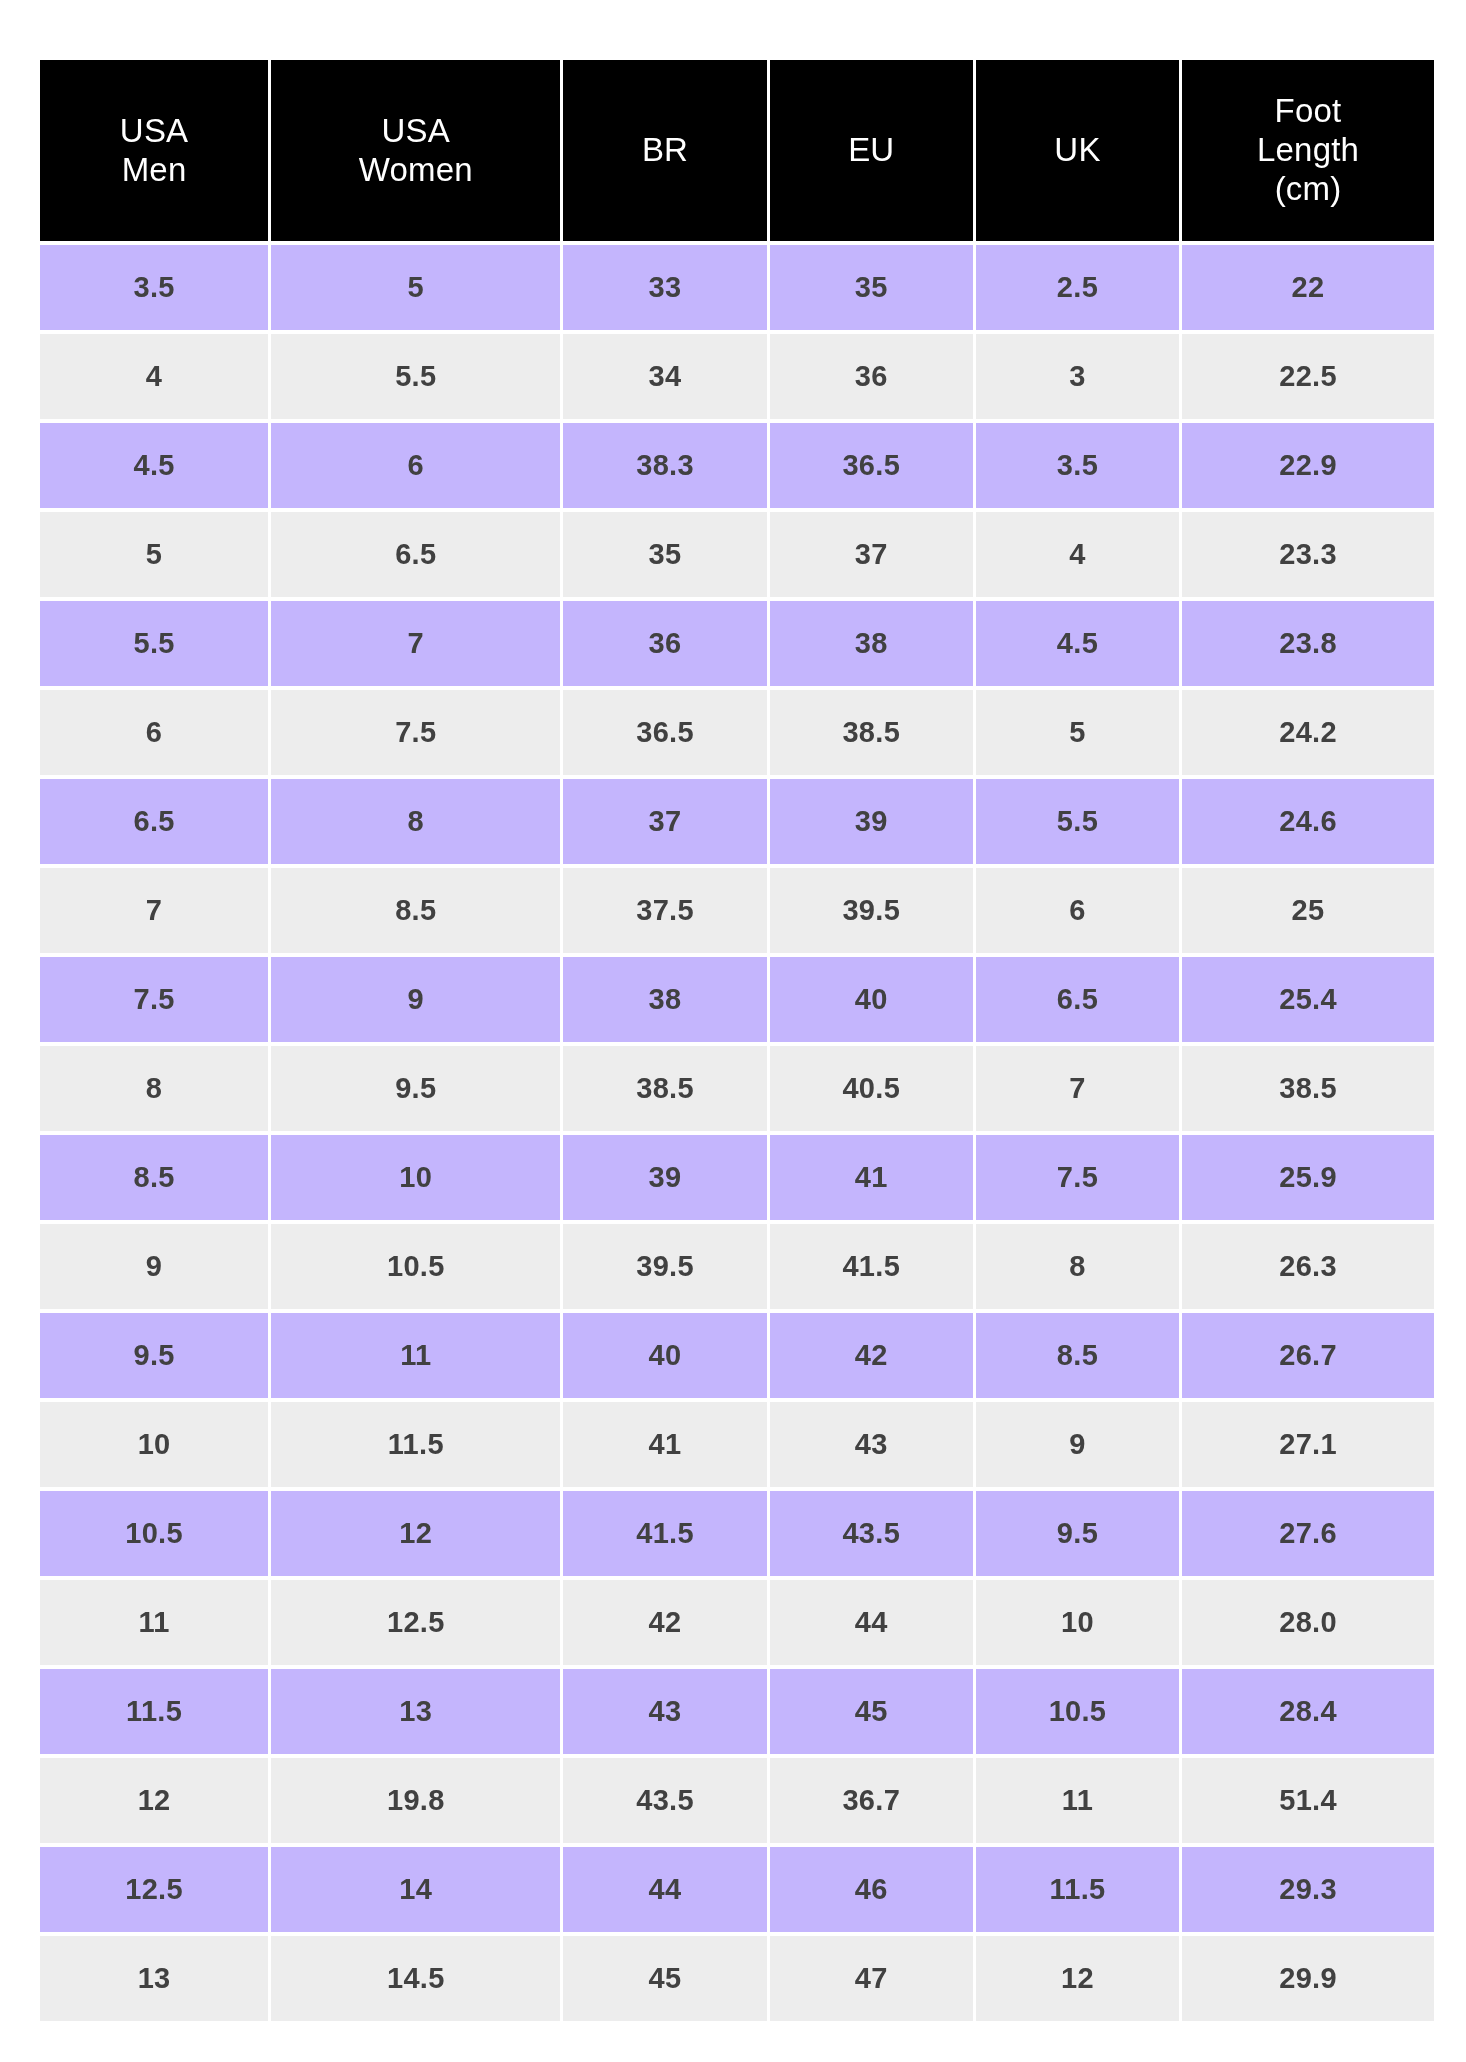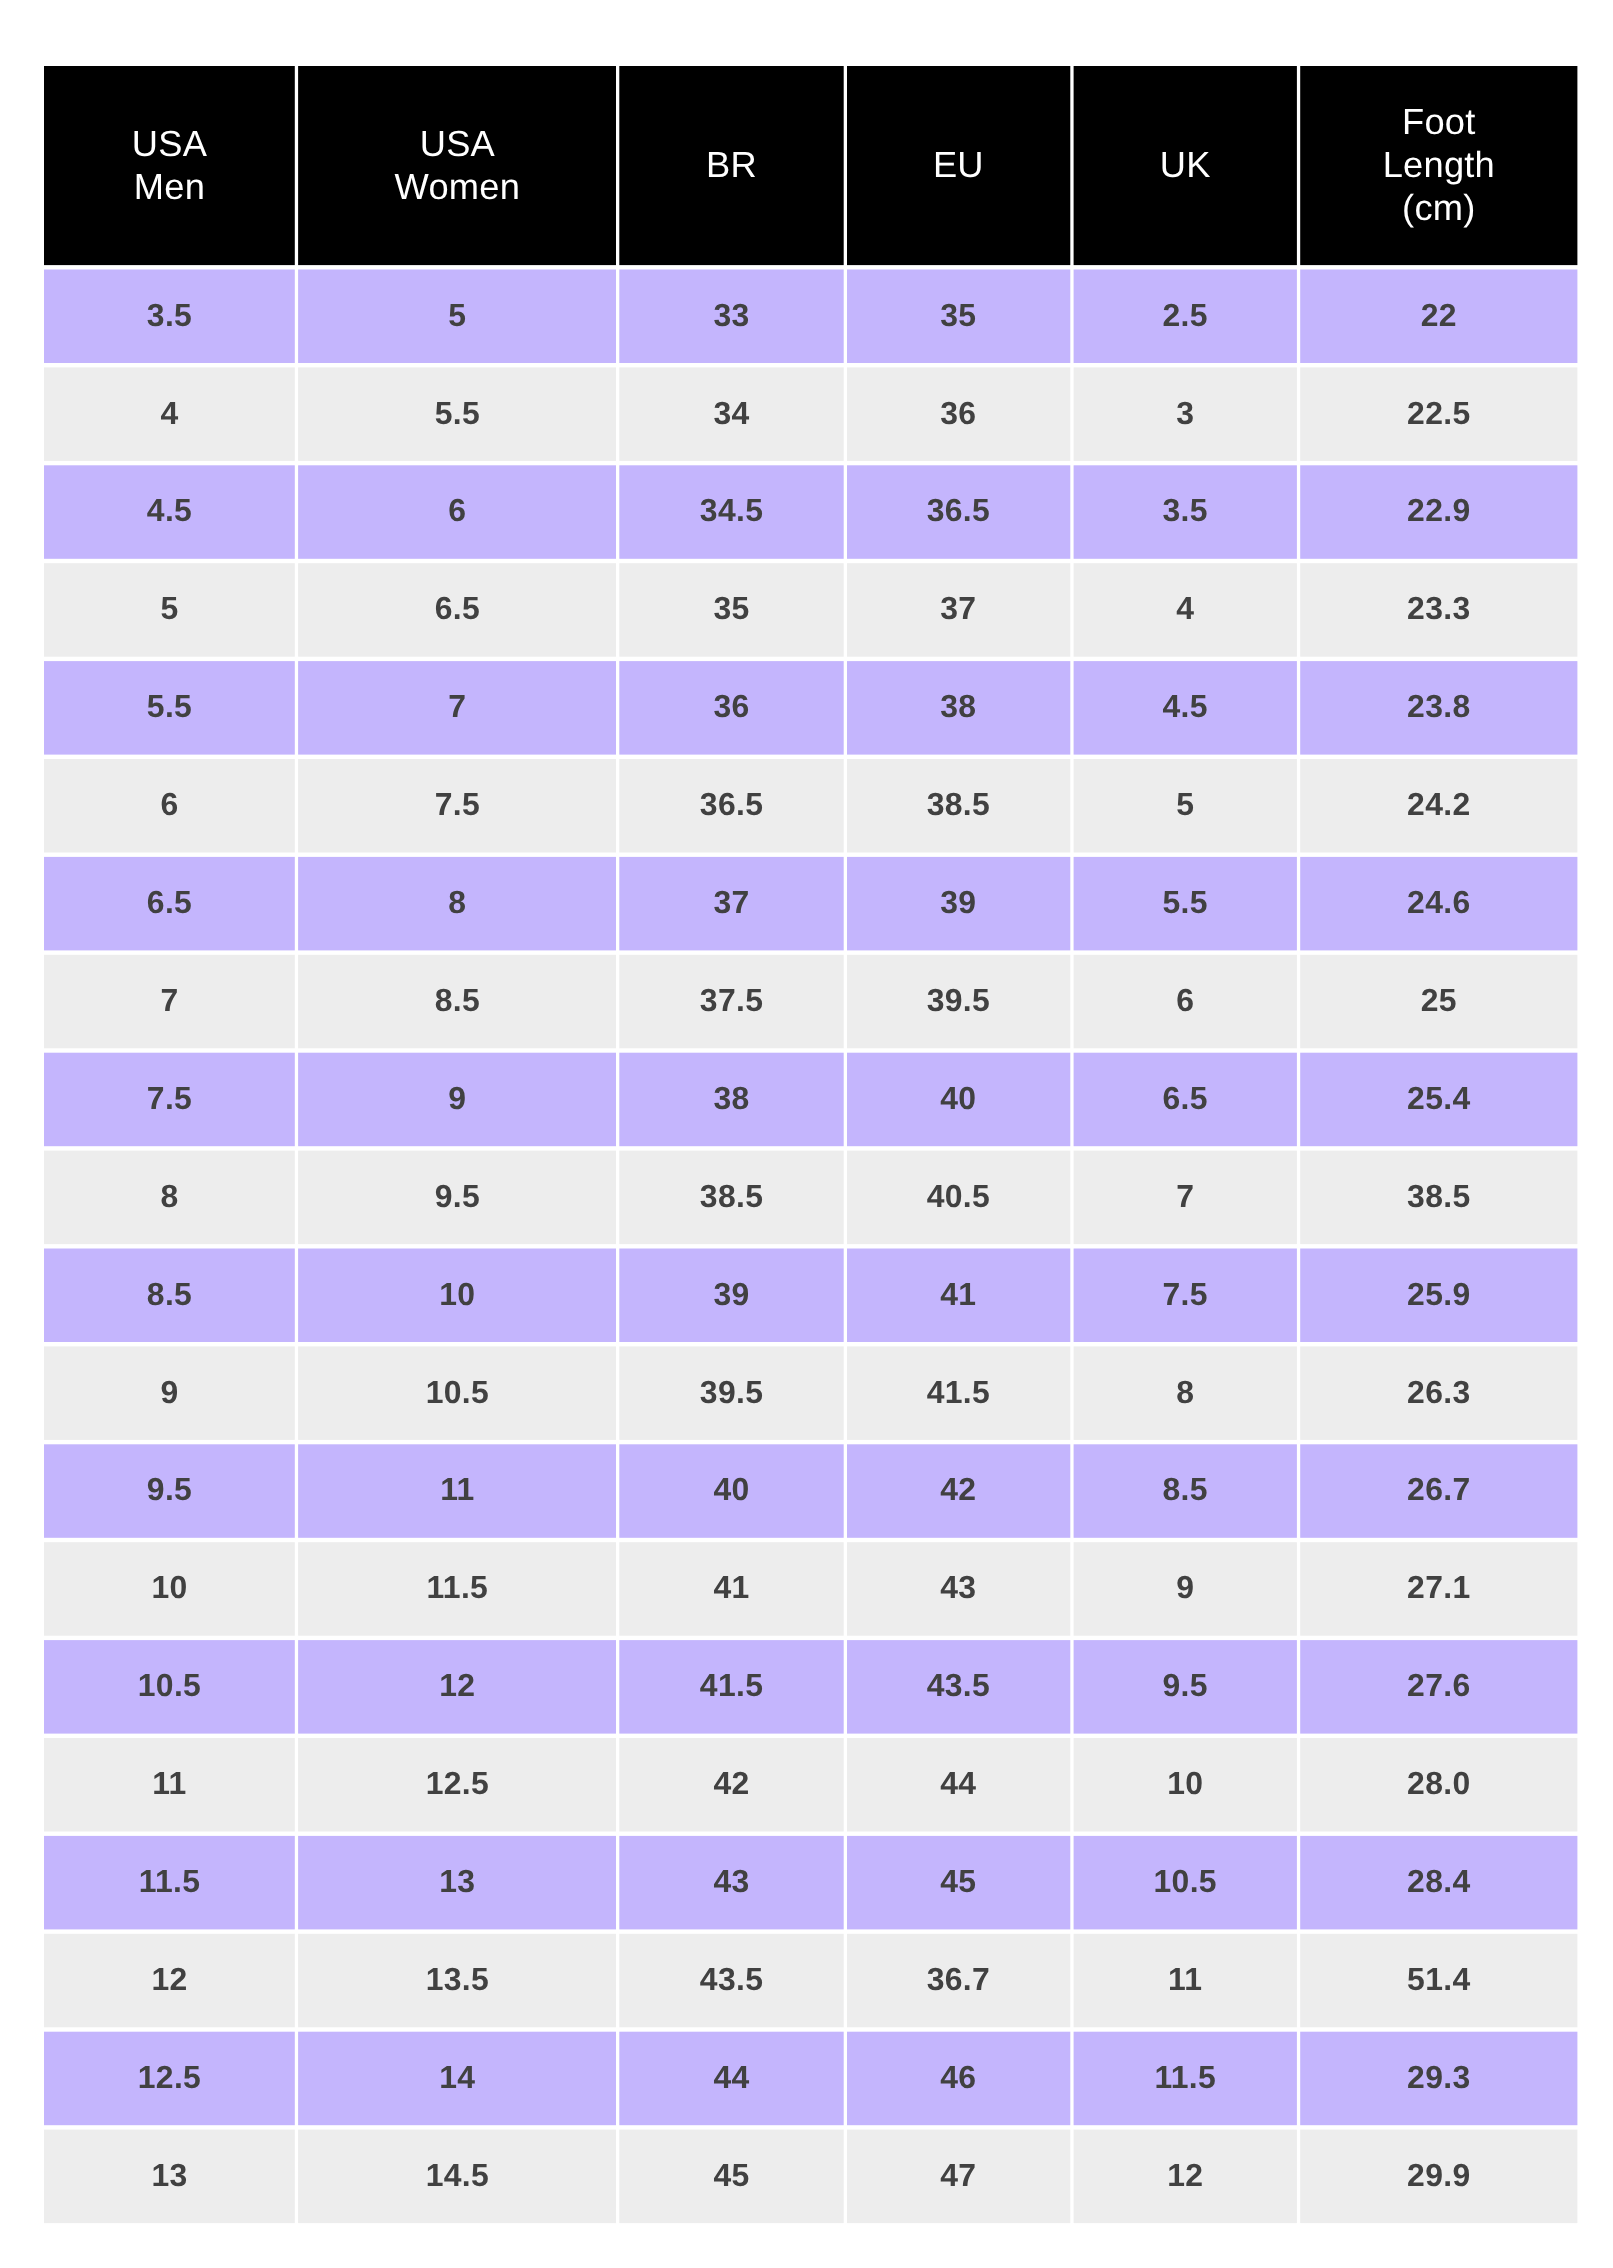--- a/index.html
+++ b/index.html
@@ -96,21 +96,21 @@
         <td>4</td>
         <td>5.5</td>
         <td>34</td>
         <td>36</td>
         <td>3</td>
         <td>22.5</td>
       </tr>
       <tr class="row-a">
         <td>4.5</td>
         <td>6</td>
-        <td>34.5</td>
+        <td>38.3</td>
         <td>36.5</td>
         <td>3.5</td>
         <td>22.9</td>
       </tr>
       <tr class="row-b">
         <td>5</td>
         <td>6.5</td>
         <td>35</td>
         <td>37</td>
         <td>4</td>
@@ -215,21 +215,21 @@
       <tr class="row-a">
         <td>11.5</td>
         <td>13</td>
         <td>43</td>
         <td>45</td>
         <td>10.5</td>
         <td>28.4</td>
       </tr>
       <tr class="row-b">
         <td>12</td>
-        <td>13.5</td>
+        <td>19.8</td>
         <td>43.5</td>
         <td>36.7</td>
         <td>11</td>
         <td>51.4</td>
       </tr>
       <tr class="row-a">
         <td>12.5</td>
         <td>14</td>
         <td>44</td>
         <td>46</td>

